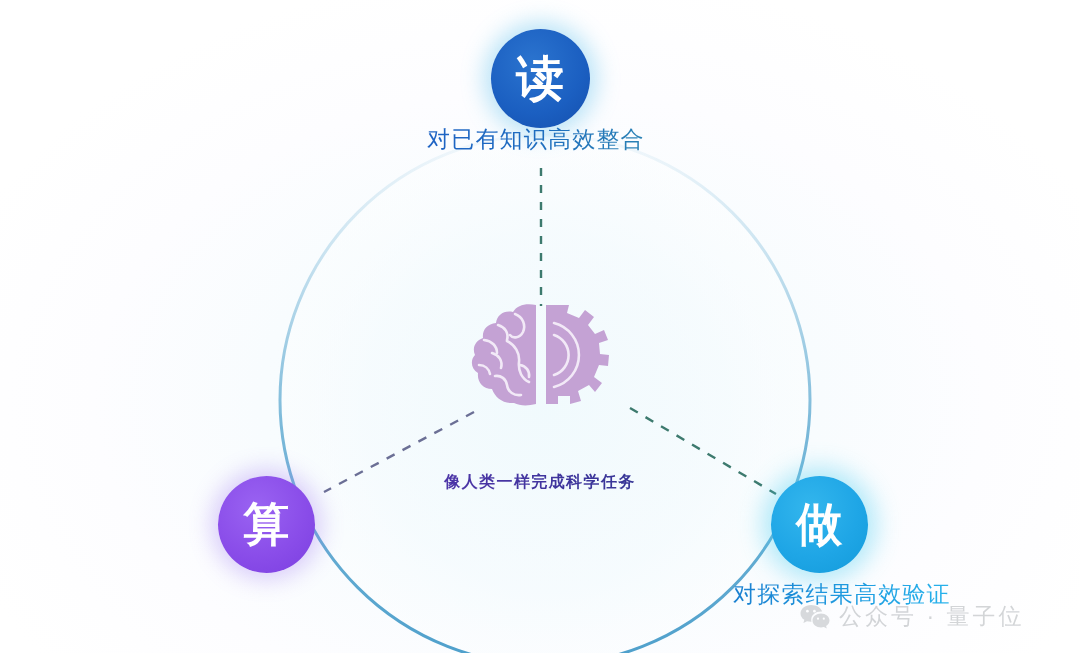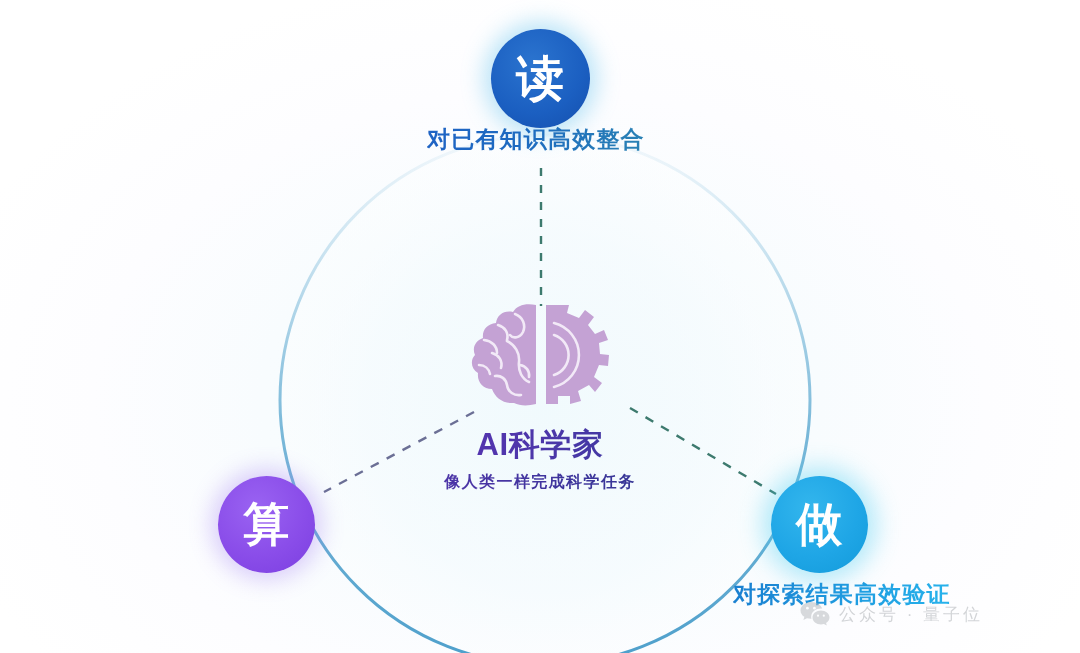--- a/index.html
+++ b/index.html
@@ -66,21 +66,21 @@
     height: 97px;
     background: radial-gradient(circle at 40% 33%, #33b6ed 0%, #1fa6e6 55%, #129ada 100%);
     box-shadow: 0 0 24px 8px rgba(70, 205, 240, 0.42);
     font-size: 46px;
   }
 
   
   .node-label {
     position: absolute;
     font-size: 23px;
-    font-weight: 700;
+    font-weight: 400;
     letter-spacing: 1.2px;
     white-space: nowrap;
     -webkit-background-clip: text;
     background-clip: text;
     color: transparent;
   }
   #label-read {
     left: 427px;
     top: 124px;
     background-image: linear-gradient(100deg, #1f63c4 0%, #1d6bc0 45%, #2a82b4 100%);
@@ -140,21 +140,21 @@
     position: absolute;
     left: 800px;
     top: 601px;
     display: flex;
     align-items: center;
     gap: 9px;
     opacity: 0.55;
   }
   #wechat-icon { display: block; }
   #watermark-text {
-    font-size: 17px;
+    font-size: 23px;
     color: #b0b4b8;
     letter-spacing: 3px;
     white-space: nowrap;
     text-align: right;
   }
 </style>
 </head>
 <body>
 
 <div id="stage">
@@ -238,21 +238,20 @@
         L111 15 L99 10 L101 2 Z"></path>
       <rect x="78" y="2" width="4" height="99" fill="#c4a2d4"></rect>
 
       <g fill="none" stroke="#f2e9f7" stroke-width="2.6" stroke-linecap="round">
         <path d="M86 20 A33 33 0 0 1 86 84"></path>
         <path d="M86 32 A21 21 0 0 1 86 72"></path>
       </g>
     </g>
   </svg>
 
-  <div id="center-title">AI科学家</div>
   <div id="center-subtitle">像人类一样完成科学任务</div>
 
   <div id="watermark">
     <svg id="wechat-icon" width="30" height="26" viewBox="0 0 30 26">
       <path fill="#b9bdc1" d="M11 1C5 1 0.5 4.8 0.5 9.4c0 2.6 1.5 4.9 3.8 6.4L3.4 19l3.6-1.8c1.2 0.3 2.5 0.5 3.8 0.5h0.7c-0.2-0.6-0.3-1.3-0.3-2C11.2 11 15.7 7.6 21.3 7.6c0.3 0 0.6 0 0.9 0C21.1 3.8 16.5 1 11 1z"></path>
       <circle cx="7.4" cy="7.2" r="1.35" fill="#ffffff"></circle>
       <circle cx="14.4" cy="7.2" r="1.35" fill="#ffffff"></circle>
       <path fill="#b9bdc1" d="M29.5 16.4c0-3.9-3.8-7-8.5-7s-8.5 3.1-8.5 7 3.8 7 8.5 7c1 0 2-0.2 2.9-0.4l2.9 1.5-0.7-2.5c1.9-1.3 3.4-3.2 3.4-5.6z"></path>
       <circle cx="18" cy="14.7" r="1.1" fill="#ffffff"></circle>
       <circle cx="23.8" cy="14.7" r="1.1" fill="#ffffff"></circle>

